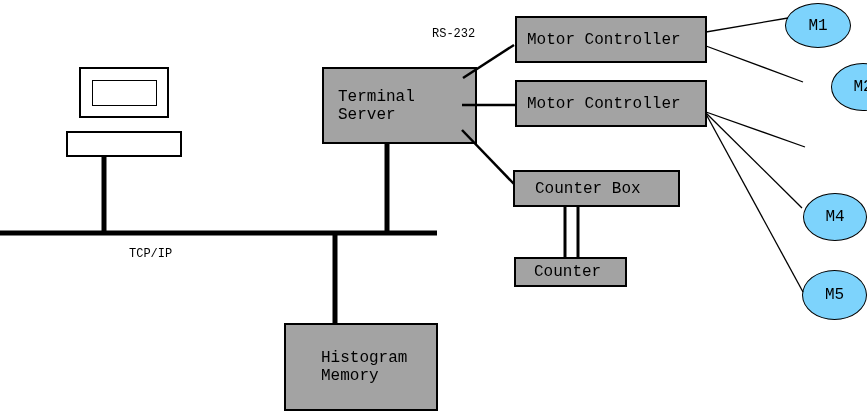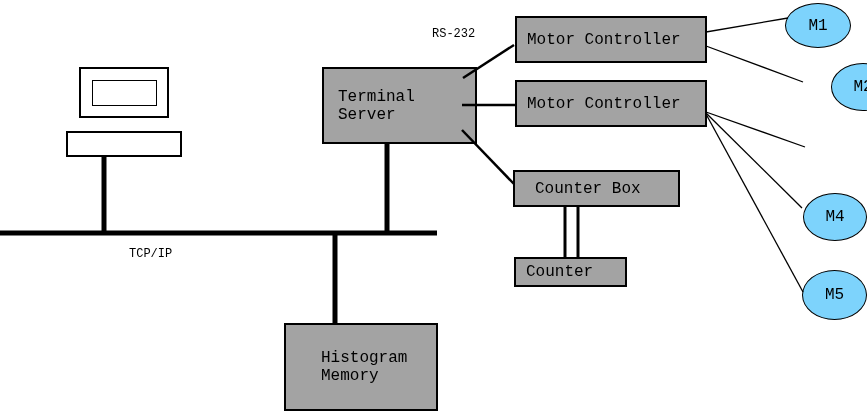--- a/index.html
+++ b/index.html
@@ -65,21 +65,21 @@
   
   .monitor   { left: 79px;  top: 67px;  width: 90px;  height: 51px; }
   .screen    { left: 92px;  top: 80px;  width: 65px;  height: 26px; border-width: 1px; }
   .keyboard  { left: 66px;  top: 131px; width: 116px; height: 26px; }
   .caption   { left: 65px;  top: 169px; }
   
   .terminal-server { left: 322px; top: 67px;  width: 155px; height: 77px; padding-left: 14px; }
   .mc1             { left: 515px; top: 16px;  width: 192px; height: 47px; padding-left: 10px; }
   .mc2             { left: 515px; top: 80px;  width: 192px; height: 47px; padding-left: 10px; }
   .counter-box     { left: 513px; top: 170px; width: 167px; height: 37px; padding-left: 20px; }
-  .counter         { left: 514px; top: 257px; width: 113px; height: 30px; padding-left: 10px; }
+  .counter         { left: 514px; top: 257px; width: 113px; height: 30px; padding-left: 18px; }
   .histogram       { left: 284px; top: 323px; width: 154px; height: 88px; padding-left: 35px; }
   
   .rs232 { left: 432px; top: 25px; }
   .tcpip { left: 129px; top: 245px; }
   
   .m1 { left: 785px; top: 3px;   width: 66px; height: 45px; }
   .m2 { left: 831px; top: 63px;  width: 64px; height: 48px; }
   .m3 { left: 803px; top: 128px; width: 65px; height: 46px; }
   .m4 { left: 803px; top: 193px; width: 64px; height: 48px; }
   .m5 { left: 802px; top: 270px; width: 65px; height: 50px; }

